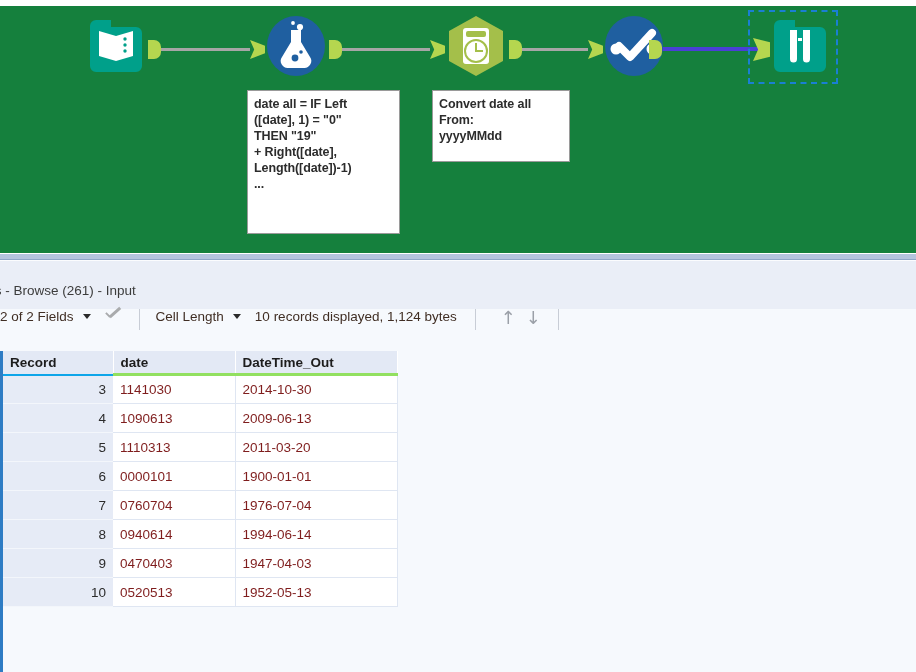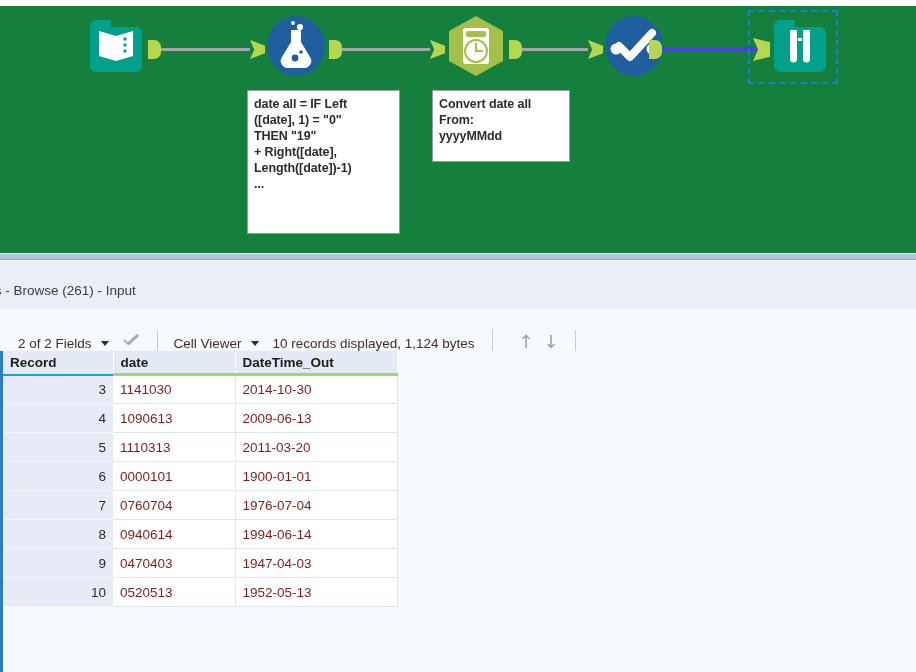--- a/index.html
+++ b/index.html
@@ -133,22 +133,21 @@
   }
 
   .toolbar {
     position: absolute;
     left: 0;
     top: 55px;
     width: 916px;
     height: 42px;
     background: #f6f9fd;
     display: flex;
-    align-items: flex-end;
-    padding-left: 18px;
+    align-items: flex-start;
     box-sizing: border-box;
   }
   .tb-item {
     display: flex;
     align-items: center;
     font-size: 13.5px;
     color: #3a2d28;
     white-space: nowrap;
   }
   .tb-label { font-weight: normal; color: #402e24; }
@@ -360,21 +359,21 @@
     <div class="tb-item">
       <span class="tb-label">2 of 2 Fields</span>
       <span class="caret"></span>
     </div>
 
     <div class="check-icon"></div>
 
     <div class="tb-sep"></div>
 
     <div class="tb-item">
-      <span class="tb-label">Cell Viewer</span>
+      <span class="tb-label">Cell Length</span>
       <span class="caret"></span>
     </div>
 
     <div class="tb-item" style="margin-left:14px;">
       <span class="tb-label">10 records displayed, 1,124 bytes</span>
     </div>
 
     <div class="tb-sep" style="margin-left:18px;"></div>
 
     <div class="arrow-btn">↑</div>

